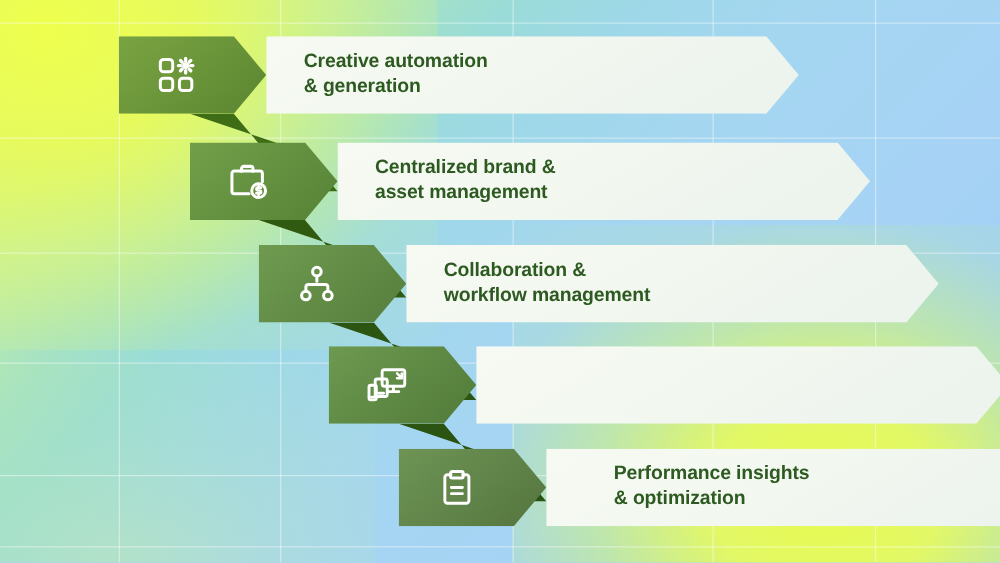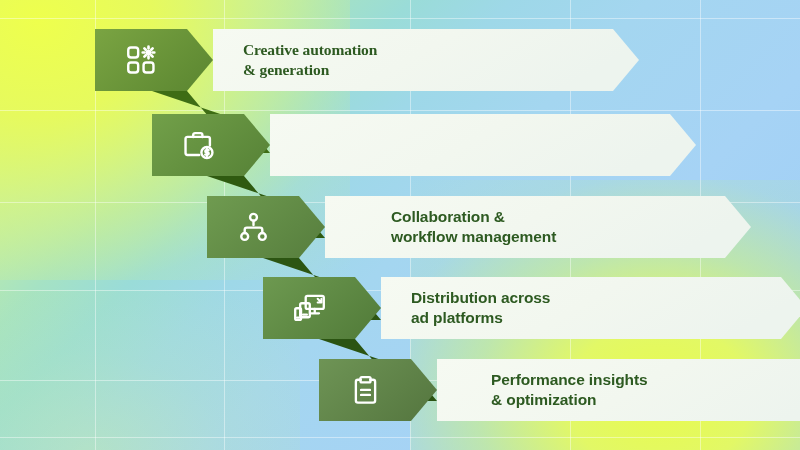--- a/index.html
+++ b/index.html
@@ -122,21 +122,21 @@
       <rect x="3" y="3.2" width="7" height="7" rx="1.9"></rect>
       <rect x="3" y="13.8" width="7" height="7" rx="1.9"></rect>
       <rect x="13.8" y="13.8" width="7" height="7" rx="1.9"></rect>
       <circle cx="17.3" cy="6.7" r="2.0" fill="#ffffff" stroke="none"></circle>
       <g stroke-width="1.9">
         <path d="M17.3 2.6v1.3M17.3 9.5v1.3M13.2 6.7h1.3M20.1 6.7h1.3"></path>
         <path d="M14.4 3.8l0.95 0.95M19.25 8.65l0.95 0.95M20.2 3.8l-0.95 0.95M15.35 8.65l-0.95 0.95"></path>
       </g>
     </svg>
       </div>
-      <div class="banner" style="left: 118px; width: 426px; font-family: Liberation Serif, serif;">
+      <div class="banner" style="left: 118px; width: 426px;">
         <div class="shape">
        <svg width="426" height="62" viewBox="0 0 426 62">
          <defs>
            <linearGradient id="bg0" x1="0" y1="0" x2="1" y2="0.25">
              <stop offset="0%" stop-color="#f6faf2"></stop>
              <stop offset="55%" stop-color="#f2f7ef"></stop>
              <stop offset="100%" stop-color="#edf4ee"></stop>
            </linearGradient>
          </defs>
          <path d="M0 0 L400 0 L426 31 L400 62 L0 62 Z" fill="url(#bg0)"></path>
@@ -179,20 +179,22 @@
          <defs>
            <linearGradient id="bg1" x1="0" y1="0" x2="1" y2="0.25">
              <stop offset="0%" stop-color="#f6faf2"></stop>
              <stop offset="55%" stop-color="#f2f7ef"></stop>
              <stop offset="100%" stop-color="#edf4ee"></stop>
            </linearGradient>
          </defs>
          <path d="M0 0 L400 0 L426 31 L400 62 L0 62 Z" fill="url(#bg1)"></path>
        </svg>
      </div>
+     <div class="label" style="left: 30px;">Centralized brand &amp;
+asset management</div>
       </div>
     </div>
     <div class="step" style="left: 207px; top: 196px; width: 544px;">
       <div class="riser" style="left: 0px; top: 62px;">
         <svg width="204" height="81" viewBox="0 0 204 81">
          <path d="M0 0 L92 0 L118 31 L92 62 L174 62
                   L148 31 L56 0 Z" fill="#2c5512"></path>
        </svg>
       </div>
       <div class="icon-block" style="width: 118px;">
@@ -221,21 +223,21 @@
          <defs>
            <linearGradient id="bg2" x1="0" y1="0" x2="1" y2="0.25">
              <stop offset="0%" stop-color="#f6faf2"></stop>
              <stop offset="55%" stop-color="#f2f7ef"></stop>
              <stop offset="100%" stop-color="#edf4ee"></stop>
            </linearGradient>
          </defs>
          <path d="M0 0 L400 0 L426 31 L400 62 L0 62 Z" fill="url(#bg2)"></path>
        </svg>
      </div>
-     <div class="label" style="left: 30px; margin-left: 36px;">Collaboration &amp;
+     <div class="label" style="left: 30px;">Collaboration &amp;
 workflow management</div>
       </div>
     </div>
     <div class="step" style="left: 263px; top: 277px; width: 544px;">
       <div class="riser" style="left: 0px; top: 62px;">
         <svg width="204" height="82" viewBox="0 0 204 82">
          <path d="M0 0 L92 0 L118 31 L92 62 L174 62
                   L148 31 L56 0 Z" fill="#2b5412"></path>
        </svg>
       </div>
@@ -267,22 +269,20 @@
          <defs>
            <linearGradient id="bg3" x1="0" y1="0" x2="1" y2="0.25">
              <stop offset="0%" stop-color="#f6faf2"></stop>
              <stop offset="55%" stop-color="#f2f7ef"></stop>
              <stop offset="100%" stop-color="#edf4ee"></stop>
            </linearGradient>
          </defs>
          <path d="M0 0 L400 0 L426 31 L400 62 L0 62 Z" fill="url(#bg3)"></path>
        </svg>
      </div>
-     <div class="label" style="left: 30px;">Distribution across
-ad platforms</div>
       </div>
     </div>
     <div class="step" style="left: 319px; top: 359px; width: 544px;">
       <div class="icon-block" style="width: 118px;">
         <div class="shape">
        <svg width="118" height="62" viewBox="0 0 118 62">
          <defs>
            <linearGradient id="ig4" x1="0" y1="0" x2="1" y2="0.6">
              <stop offset="0%" stop-color="#6e9455"></stop>
              <stop offset="100%" stop-color="#587a42"></stop>

